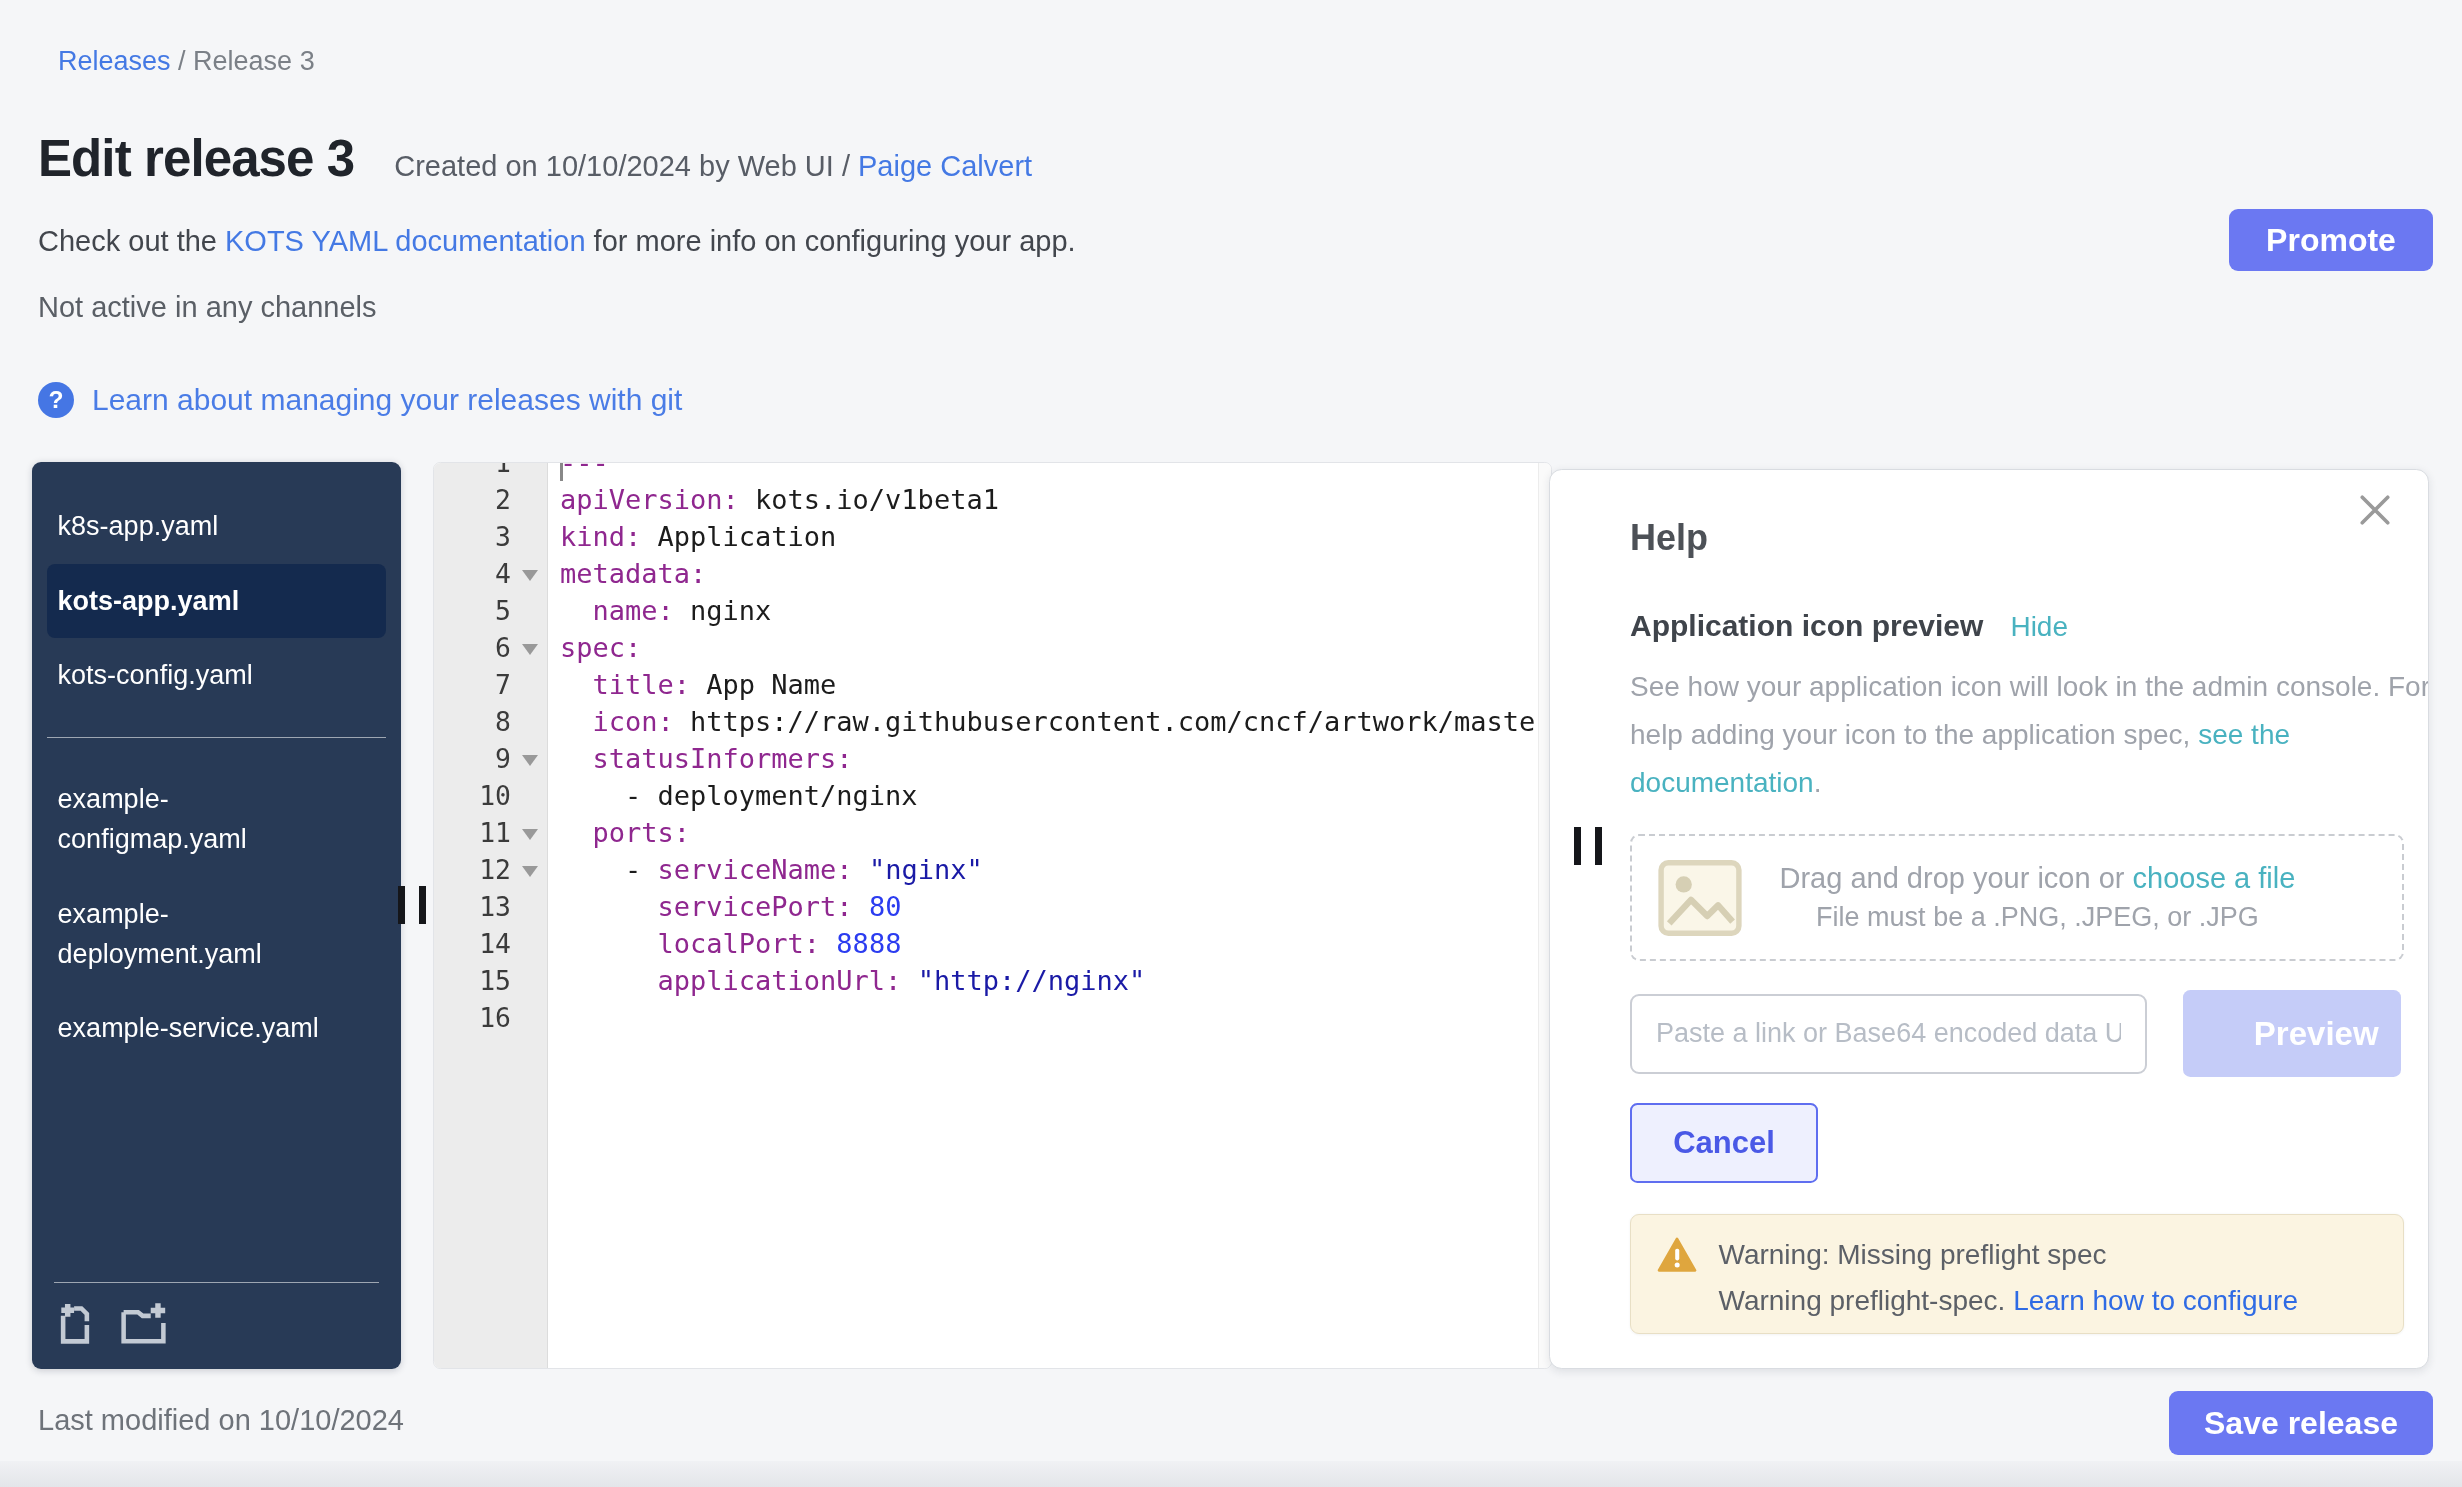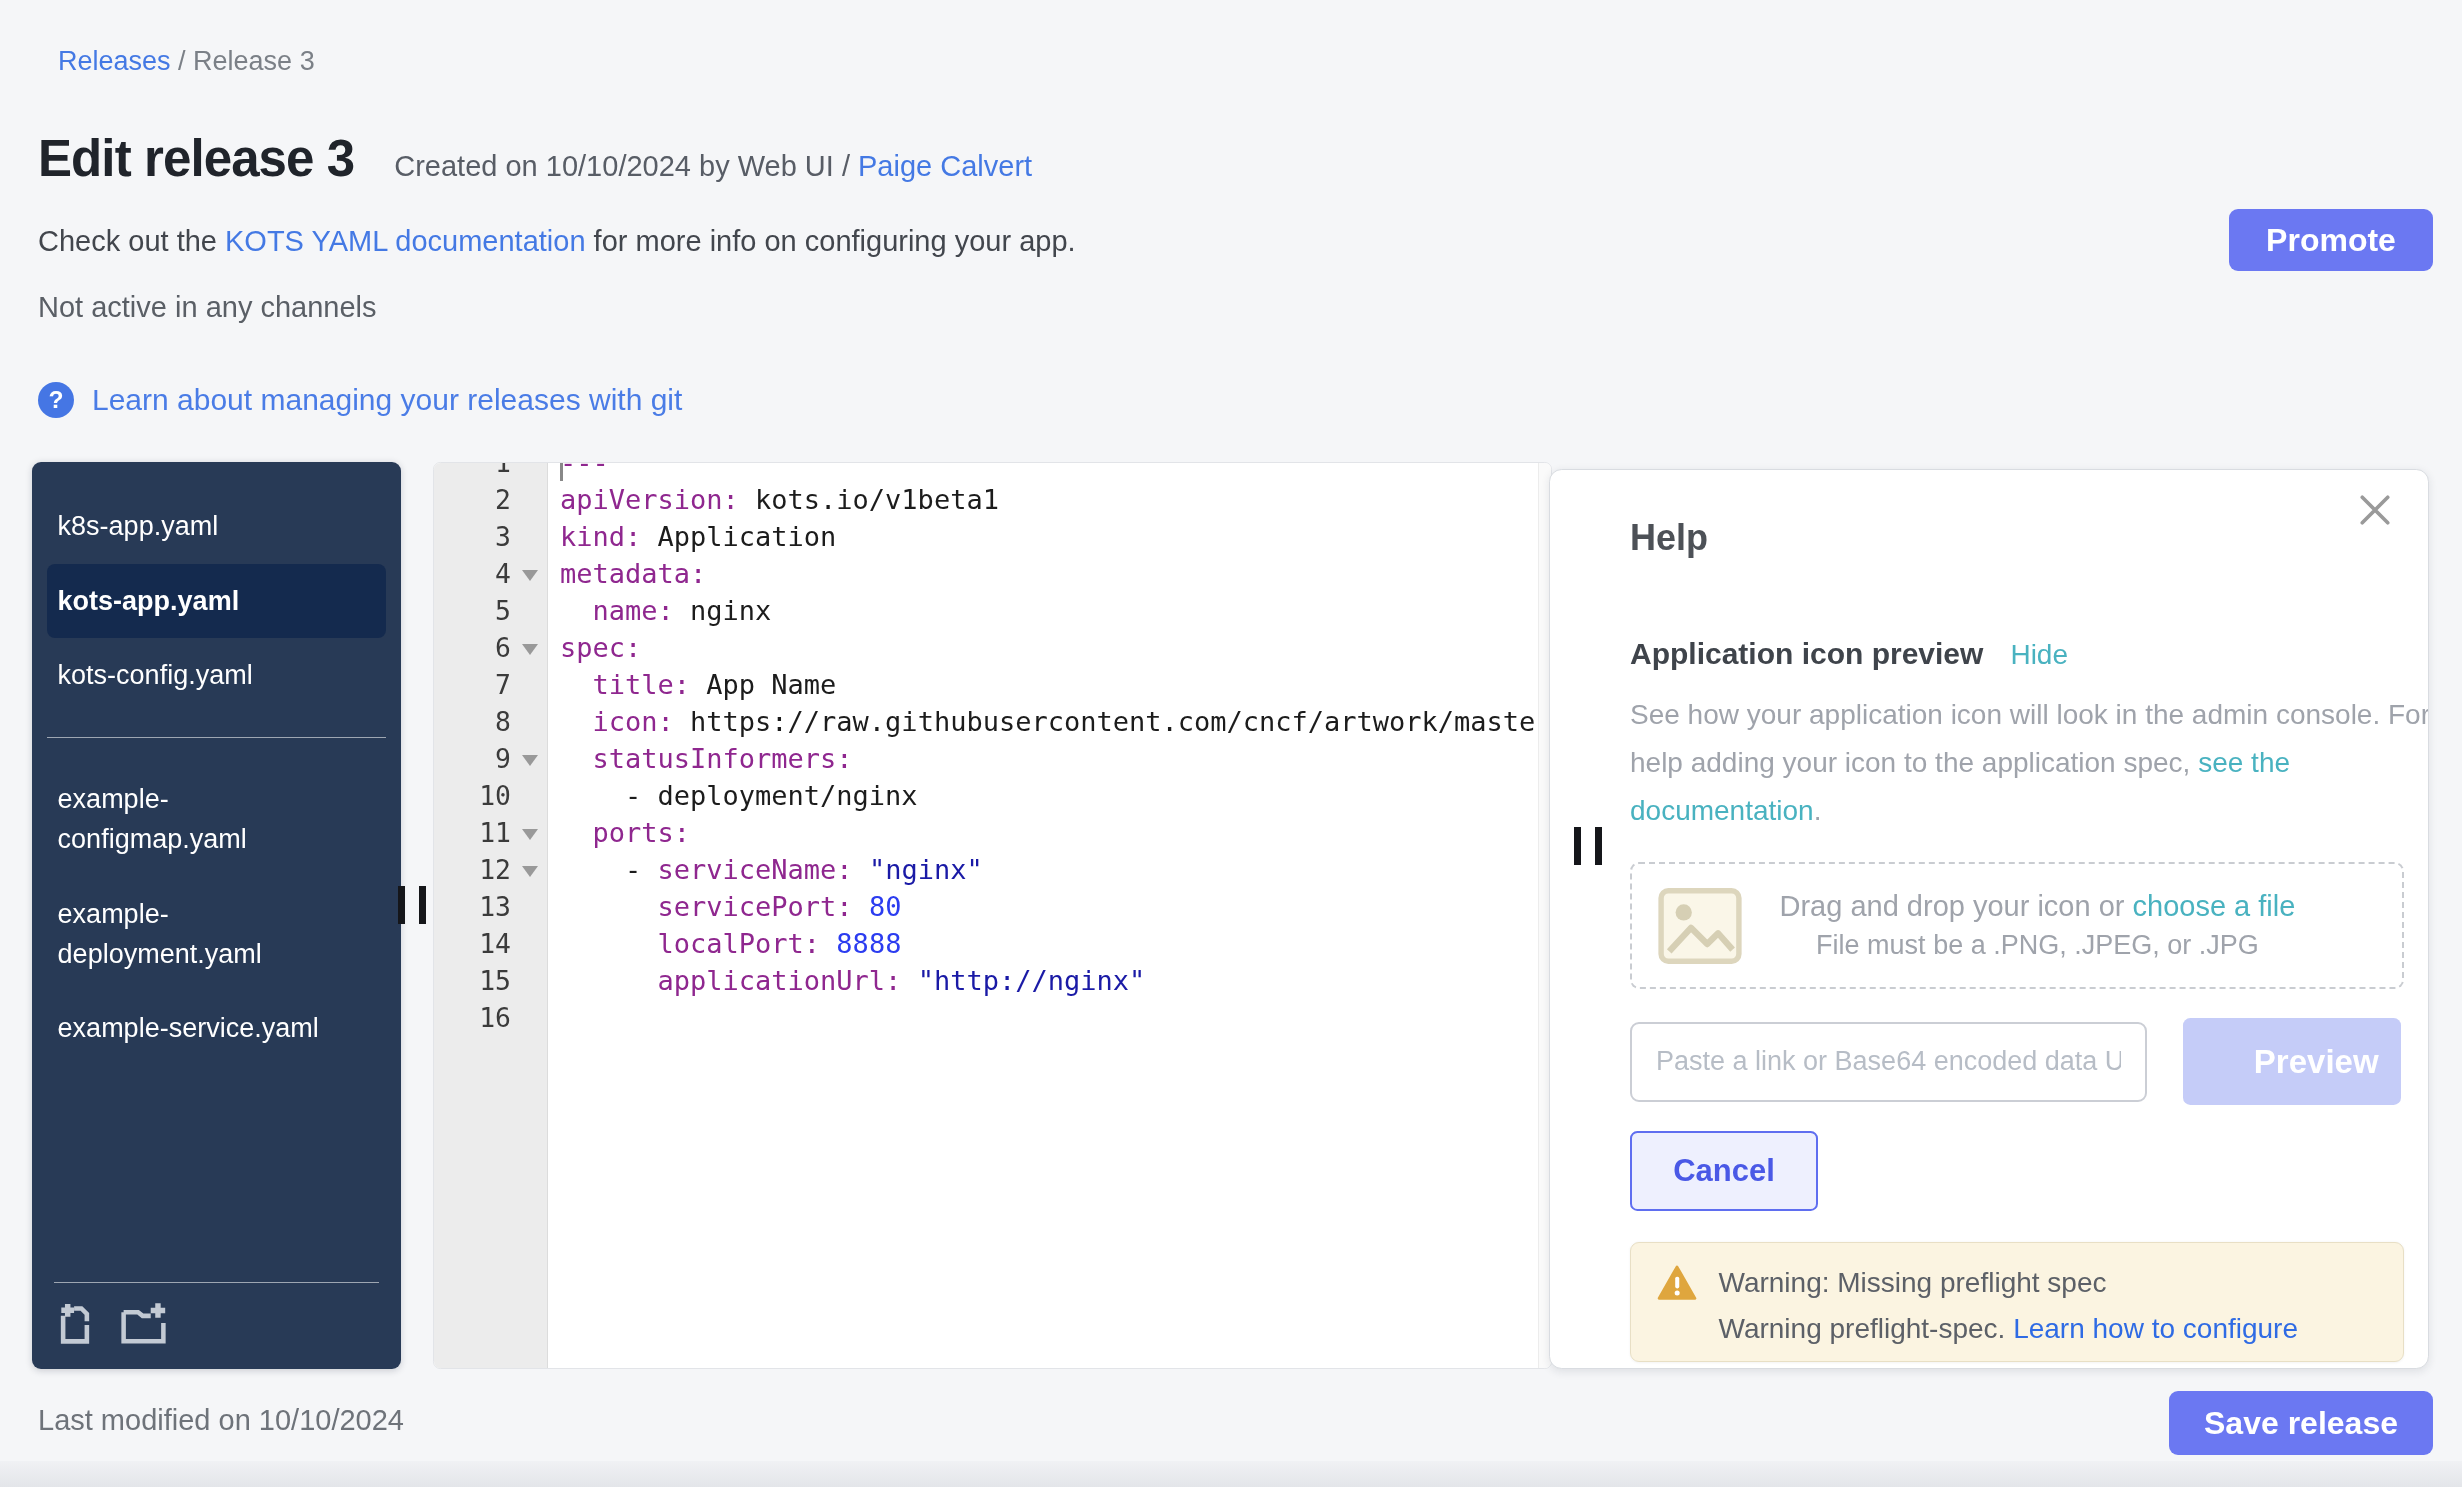--- a/index.html
+++ b/index.html
@@ -65,21 +65,21 @@
   .tok-k{color:var(--code-key);}
   .tok-s{color:var(--code-str);}
   .tok-n{color:var(--code-num);}
   .cursor{position:absolute;left:12px;top:0;width:2.7px;height:18px;background:#888;}
   .vscroll{position:absolute;right:0;top:0;bottom:0;width:12.7px;background:#fafafa;border-left:0.9px solid #ececec;}
 
   
   .help-card{position:absolute;left:1549px;top:469px;width:880px;height:900px;background:#fff;border:1.8px solid #d9dce1;border-radius:12.7px;box-shadow:0 2.7px 9px rgba(30,40,60,.10);padding:47px 27px 0 80px;z-index:20;overflow:hidden;}
   .close-x{position:absolute;top:20px;right:33px;width:40px;height:40px;cursor:pointer;}
   .help-title{font-size:36px;font-weight:600;color:#4d5157;}
-  .section-row{margin-top:78px;display:flex;align-items:baseline;gap:27px;}
+  .section-row{margin-top:50px;display:flex;align-items:baseline;gap:27px;}
   .section-title{font-size:30px;font-weight:bold;color:#3f444b;}
   .hide-link{font-size:28px;color:var(--teal);cursor:pointer;}
   .help-desc{margin-top:20px;font-size:28px;line-height:48px;color:#9fa3ab;width:801px;}
   .help-desc .teal-link{color:var(--teal);cursor:pointer;}
   .dropzone{margin-top:27px;width:774px;height:127px;border:2.7px dashed #c9ccd1;border-radius:9px;display:flex;align-items:center;padding:0 25.5px;background:#fff;cursor:pointer;text-align:center;}
   .img-icon{flex:none;}
   .dz-text{margin-left:38px;}
   .dz-line1{font-size:29px;color:#9fa3ab;}
   .dz-line1 .teal-link{color:var(--teal);cursor:pointer;}
   .dz-line2{margin-top:7.3px;font-size:27px;color:#9fa3ab;}

